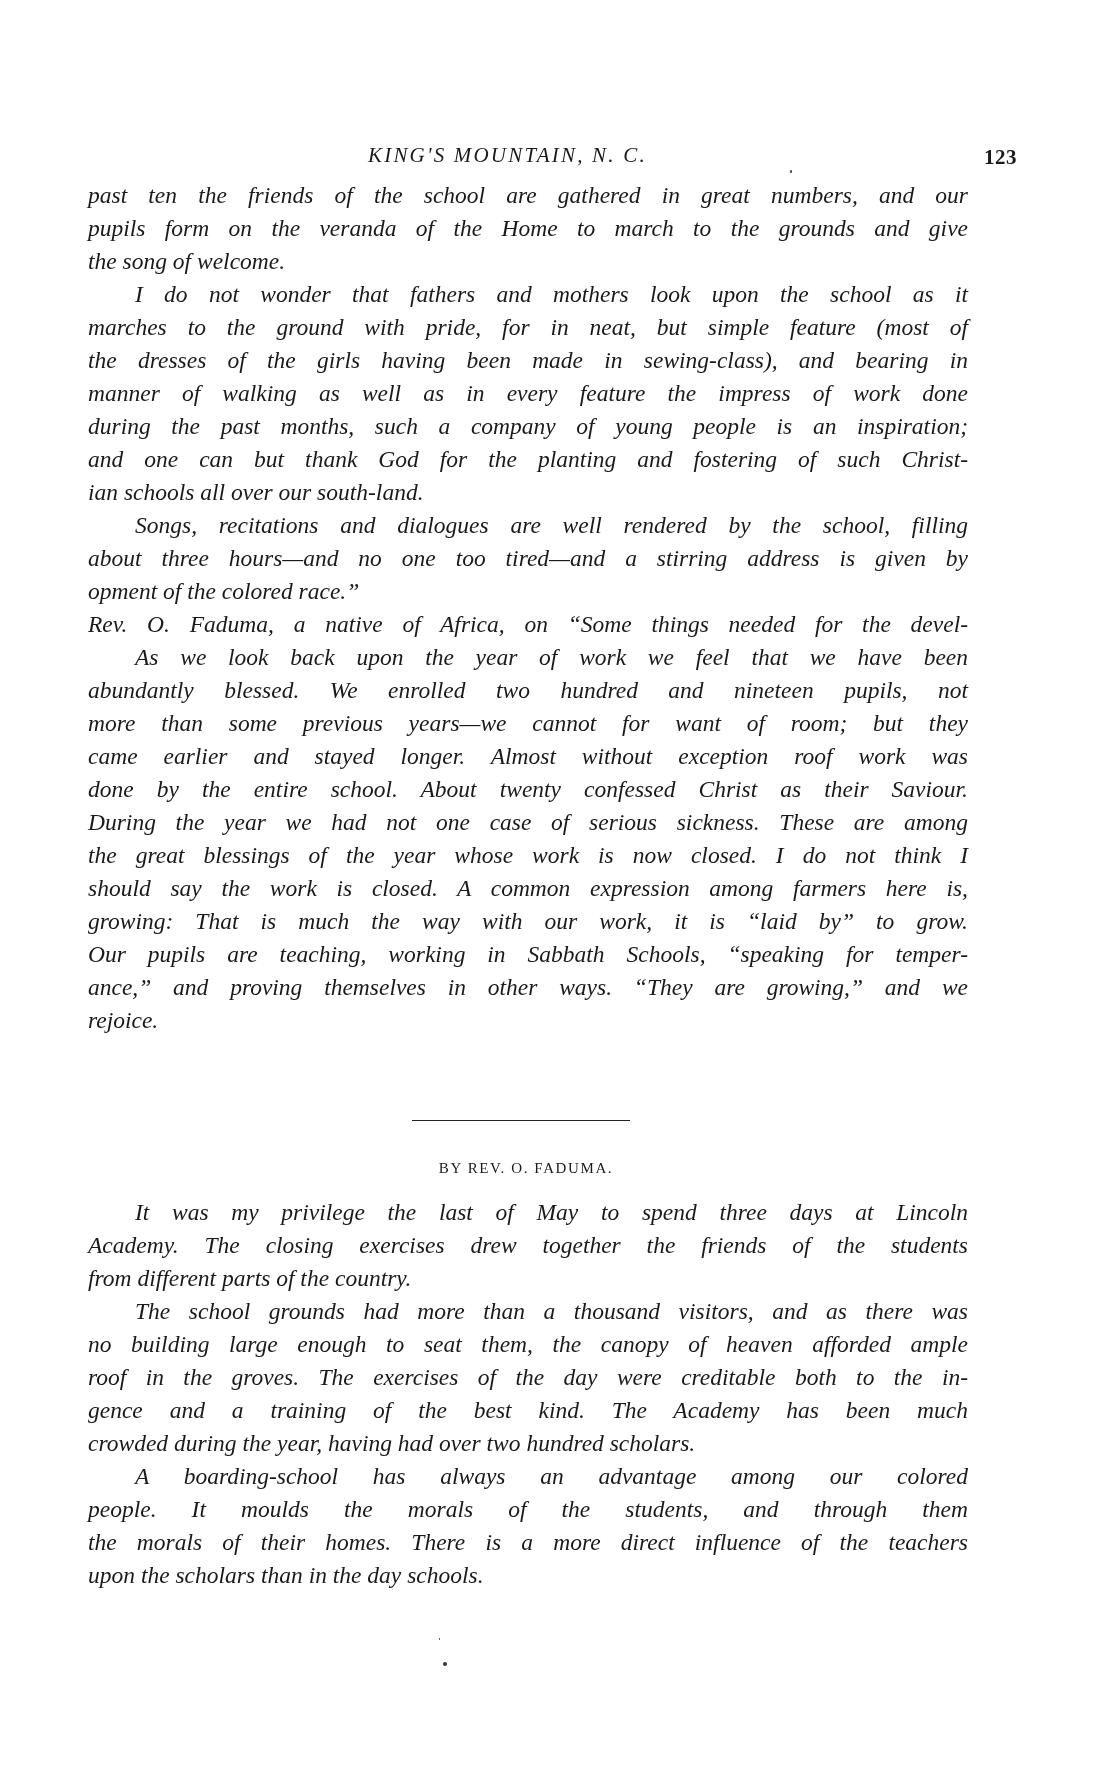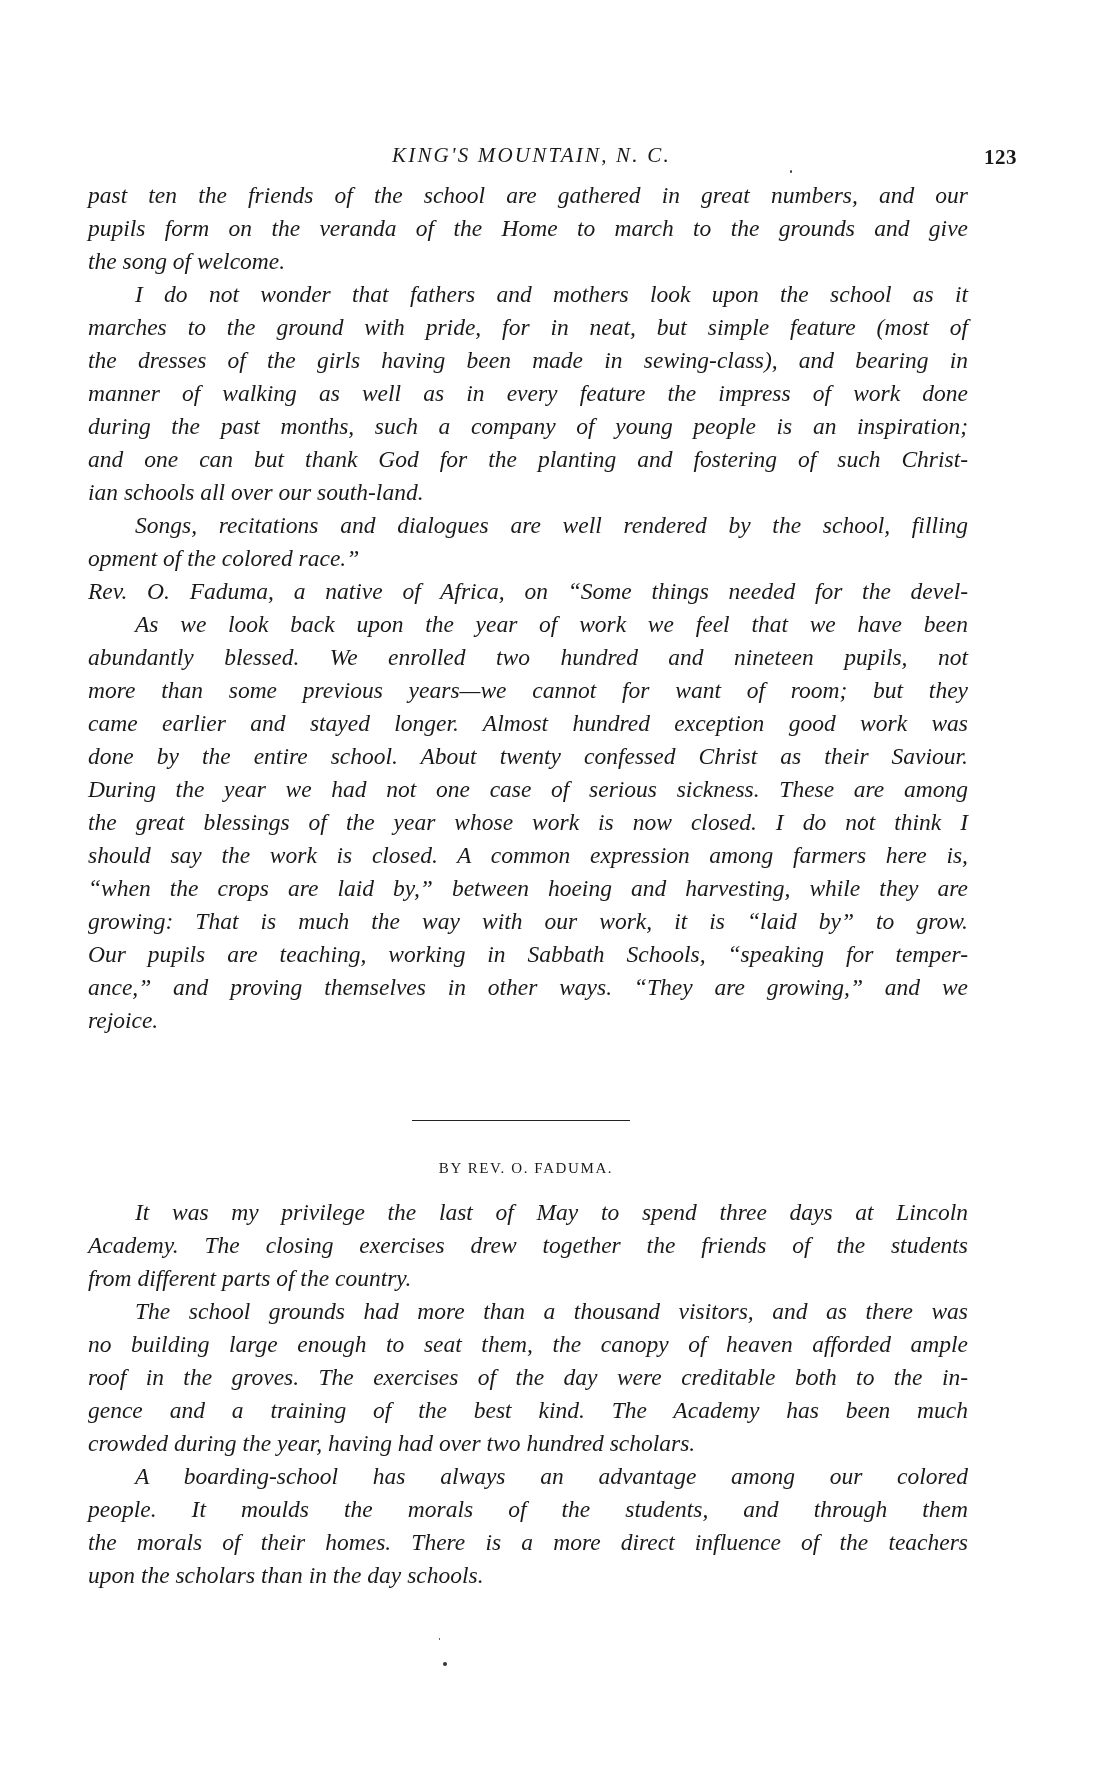--- a/index.html
+++ b/index.html
@@ -30,21 +30,20 @@
     }
     .running-title {
       position: absolute;
       left: 368px;
       top: 0;
       font-style: italic;
       font-size: 21px;
       letter-spacing: 2.2px;
       line-height: 34px;
       white-space: nowrap;
-      margin-left: 24px;
     }
     .page-number {
       position: absolute;
       left: 936px;
       top: 2px;
       font-size: 21px;
       line-height: 34px;
       font-weight: bold;
       letter-spacing: 0.5px;
       margin-left: 48px;
@@ -120,33 +119,33 @@
         <span class="line indent">I do not wonder that fathers and mothers look upon the school as it</span>
         <span class="line">marches to the ground with pride, for in neat, but simple feature (most of</span>
         <span class="line">the dresses of the girls having been made in sewing-class), and bearing in</span>
         <span class="line">manner of walking as well as in every feature the impress of work done</span>
         <span class="line">during the past months, such a company of young people is an inspiration;</span>
         <span class="line">and one can but thank God for the planting and fostering of such Christ-</span>
         <span class="line last">ian schools all over our south-land.</span>
       </div>
       <div>
         <span class="line indent">Songs, recitations and dialogues are well rendered by the school, filling</span>
+        <span class="line">about three hours—and no one too tired—and a stirring address is given by</span>
         <span class="line last">opment of the colored race.”</span>
         <span class="line">Rev. O. Faduma, a native of Africa, on “Some things needed for the devel-</span>
       </div>
       <div>
         <span class="line indent">As we look back upon the year of work we feel that we have been</span>
         <span class="line">abundantly blessed. We enrolled two hundred and nineteen pupils, not</span>
         <span class="line">more than some previous years—we cannot for want of room; but they</span>
-        <span class="line">came earlier and stayed longer. Almost hundred exception good work was</span>
+        <span class="line">came earlier and stayed longer. Almost without exception roof work was</span>
         <span class="line">done by the entire school. About twenty confessed Christ as their Saviour.</span>
         <span class="line">During the year we had not one case of serious sickness. These are among</span>
         <span class="line">the great blessings of the year whose work is now closed. I do not think I</span>
         <span class="line">should say the work is closed. A common expression among farmers here is,</span>
-        <span class="line">“when the crops are laid by,” between hoeing and harvesting, while they are</span>
         <span class="line">growing: That is much the way with our work, it is “laid by” to grow.</span>
         <span class="line">Our pupils are teaching, working in Sabbath Schools, “speaking for temper-</span>
         <span class="line">ance,” and proving themselves in other ways. “They are growing,” and we</span>
         <span class="line last">rejoice.</span>
       </div>
     </div>
 
   <div class="separator"></div>
 
   <div class="byline">

